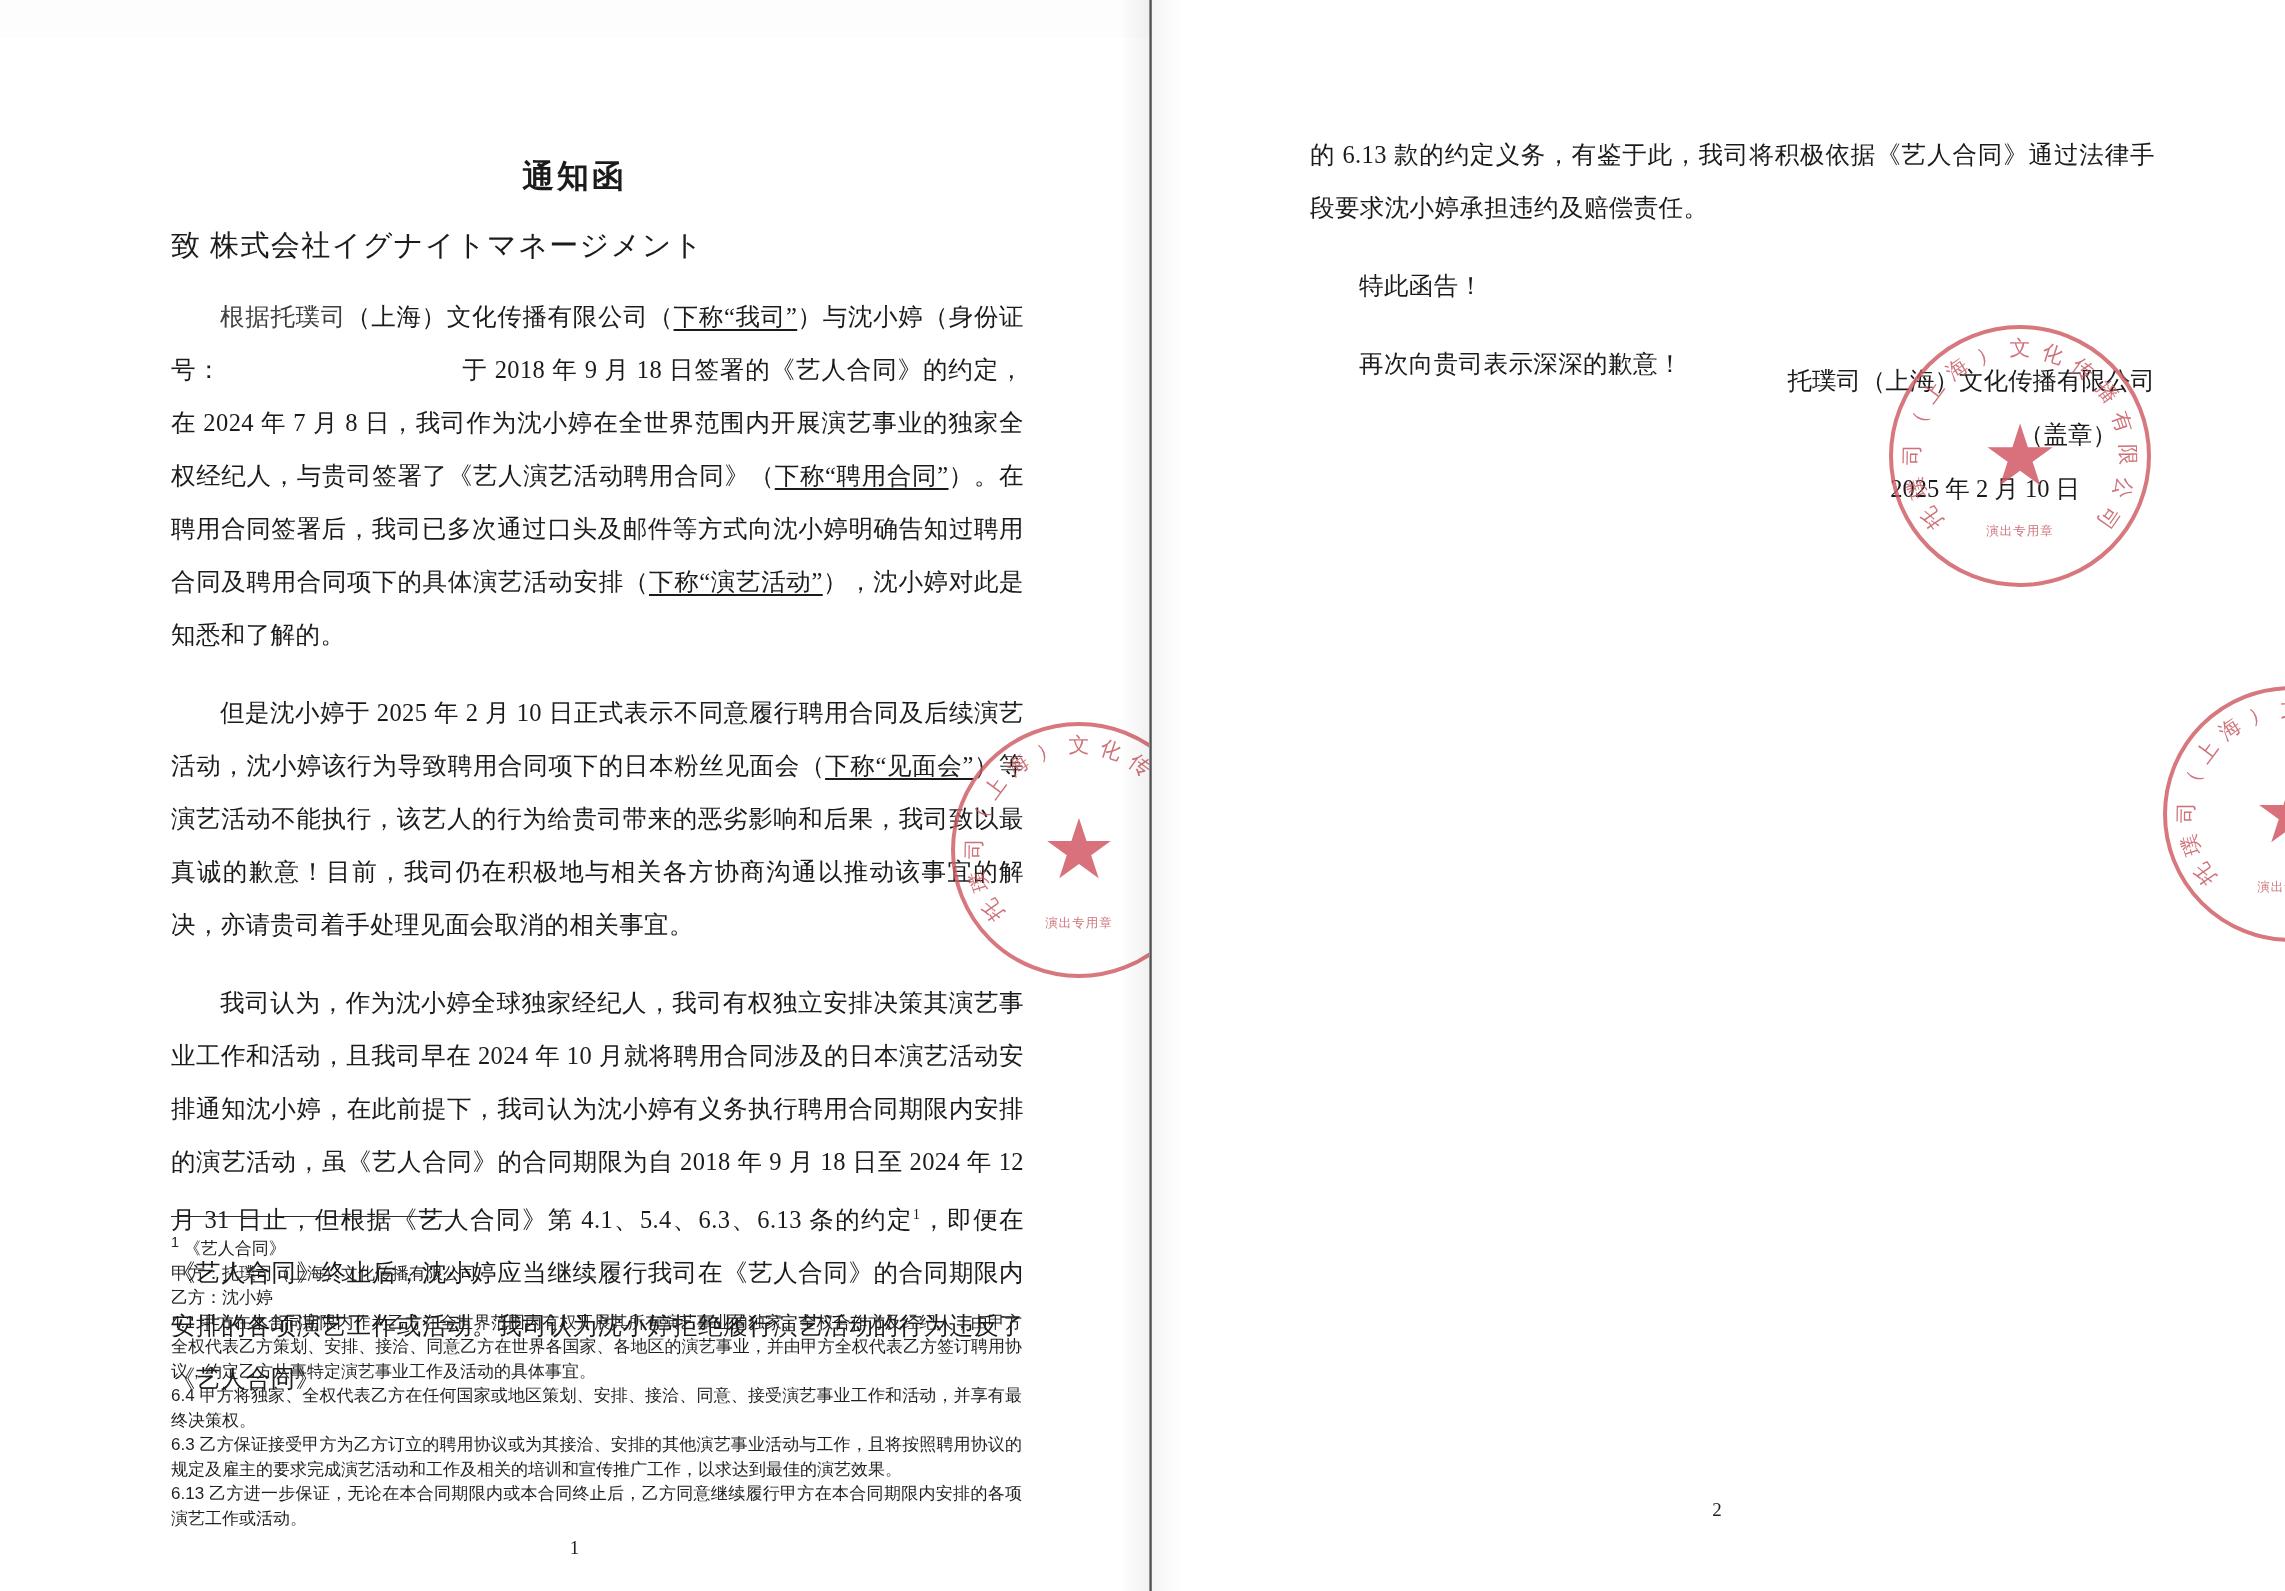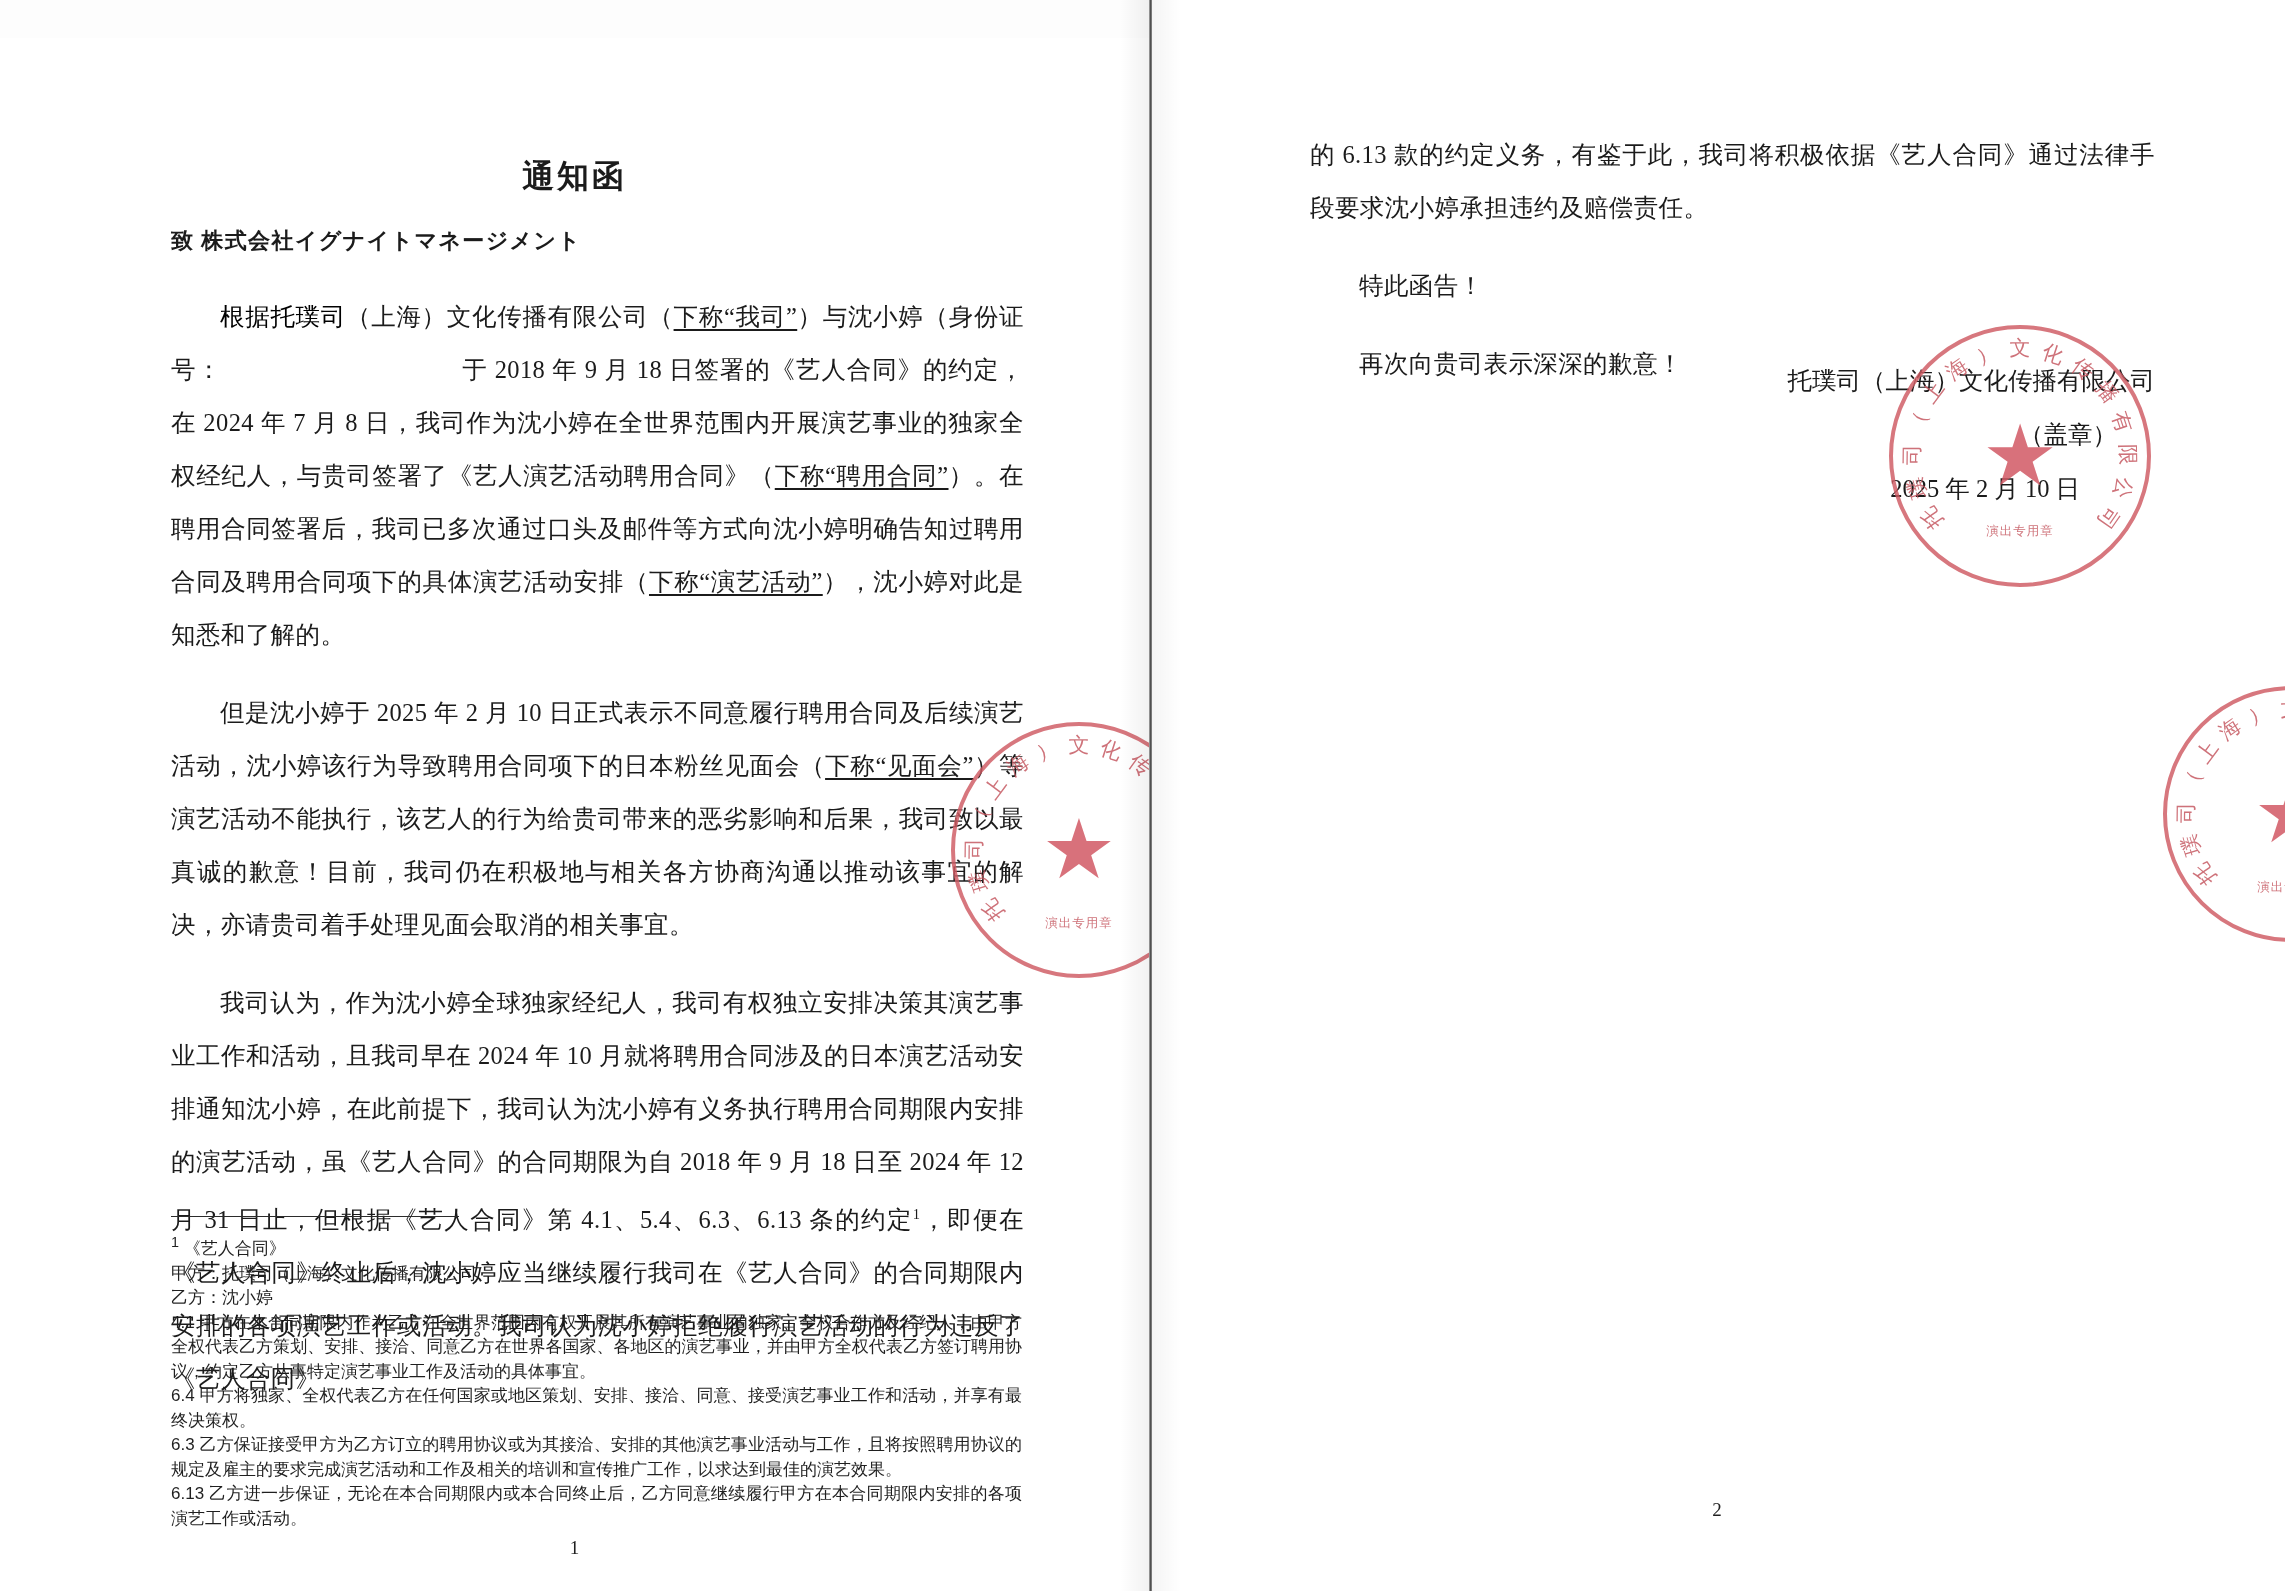--- a/index.html
+++ b/index.html
@@ -58,43 +58,43 @@
     text-align: center;
     font-size: 32px;
     font-weight: bold;
     letter-spacing: 2.9px;
     font-family: "Liberation Serif", "DejaVu Serif", serif;
   }
   .addressee {
     position: absolute;
     top: 188px;
     left: 171px;
-    font-size: 22px;
-    font-weight: bold;
+    font-size: 29px;
+    font-weight: normal;
     letter-spacing: 1.4px;
   }
   .body-block {
     position: absolute;
     top: 252px;
     left: 171px;
     width: 853px;
   }
   p.body-par {
     margin: 0 0 0 0;
     font-size: 24.5px;
     line-height: 53px;
     text-align: justify;
     text-justify: inter-ideograph;
     text-indent: 2em;
     letter-spacing: 0.4px;
   }
   p.body-par + p.body-par { margin-top: 25px; }
   .u { text-decoration: underline; text-underline-offset: 3.8px; }
   .redacted {
-    color: #000000;
+    color: #404040;
     filter: blur(0.4px);
   }
   .blankid { display:inline-block; width: 240px; }
   sup.fn { font-size: 14.4px; vertical-align: super; }
 
   
   .footnote {
     position: absolute;
     left: 171px;
     top: 1178px;

